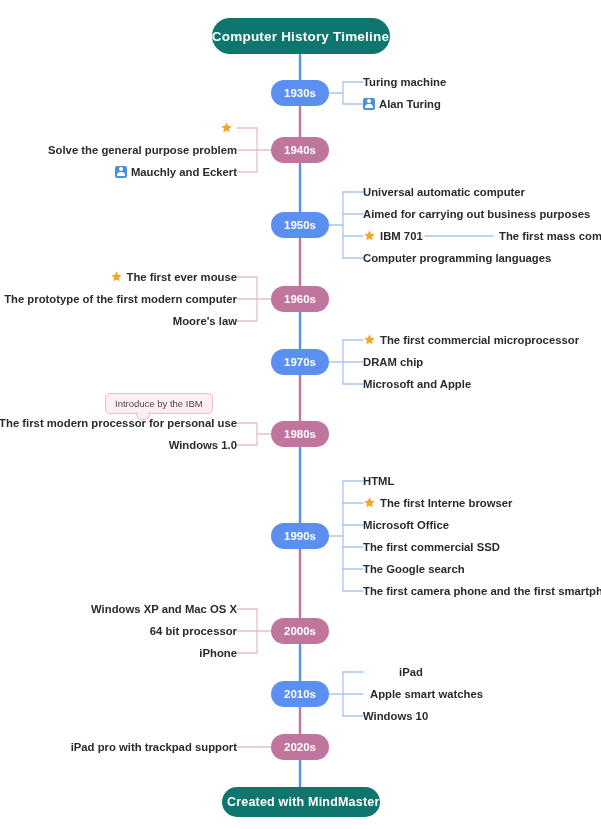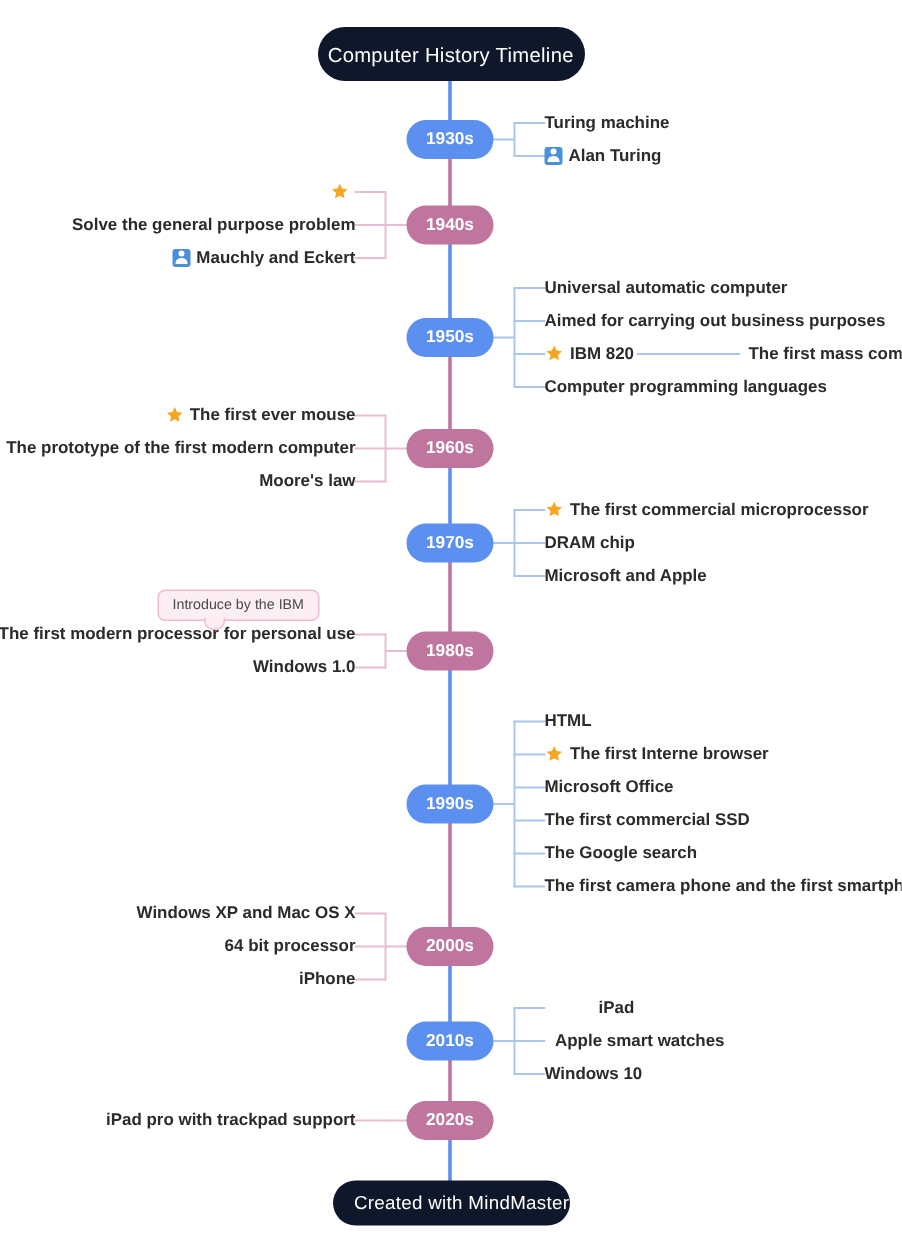--- a/index.html
+++ b/index.html
@@ -13,23 +13,23 @@
     position: relative;
     font-family: "Liberation Sans", sans-serif;
     overflow: hidden;
   }
 
   
   .cap-node {
     position: absolute;
     left: 50%;
     transform: translateX(-50%);
-    background: #0f172a;
+    background: #0f766e;
     color: #ffffff;
-    font-weight: normal;
+    font-weight: bold;
     border-radius: 16px;
     display: flex;
     align-items: center;
     justify-content: center;
     letter-spacing: .2px;
     white-space: nowrap;
   }
   #root-node {
     top: 18px;
     width: 178px;
@@ -264,21 +264,21 @@
     <div class="leaf right" style="top: 184px; left: 363px;">
       <span>Universal automatic computer</span>
     </div>
     <div class="leaf right" style="top: 206px; left: 363px;">
       <span>Aimed for carrying out business purposes</span>
     </div>
     <div class="leaf right" style="top: 228px; left: 363px;">
       <span class="star-icon"><svg viewBox="0 0 24 24" width="13" height="13">
           <path fill="#f5a623" d="M12 2.5l2.9 6.2 6.6.8-4.9 4.6 1.3 6.6L12 17.4 6.1 20.7l1.3-6.6L2.5 9.5l6.6-.8z"></path>
         </svg></span>
-      <span>IBM 820</span>
+      <span>IBM 701</span>
     </div>
     <div id="subleaf-mass-computer" style="top: 228px;">
       <span>The first mass computer</span>
     </div>
     <div class="leaf right" style="top: 250px; left: 363px;">
       <span>Computer programming languages</span>
     </div>
     <div class="decade pink" style="top: 286px;">
       <span>1960s</span>
     </div>

